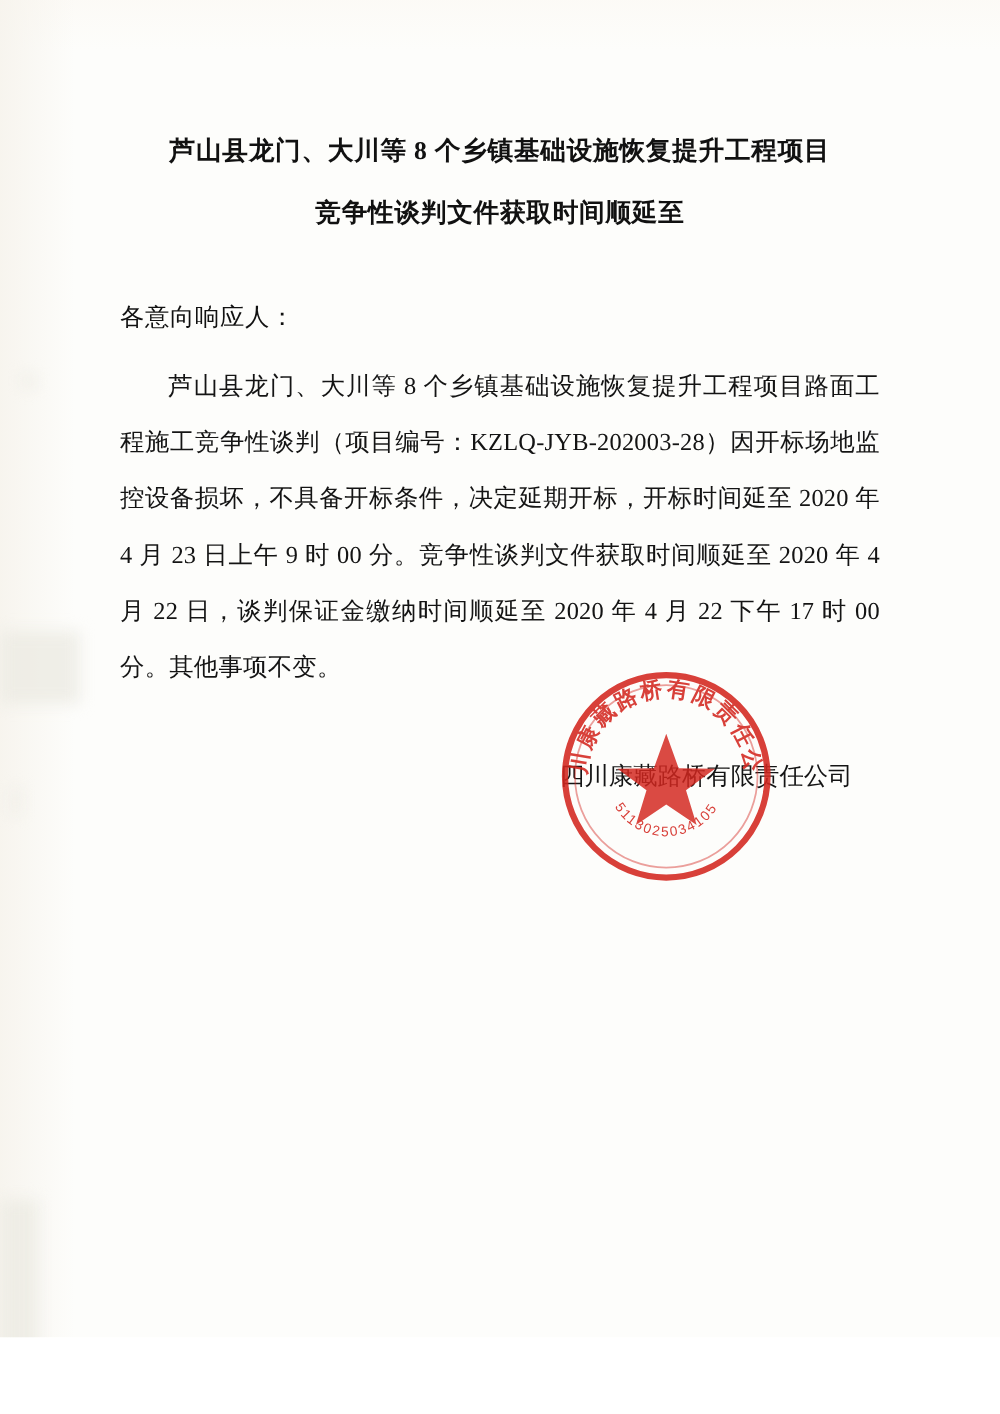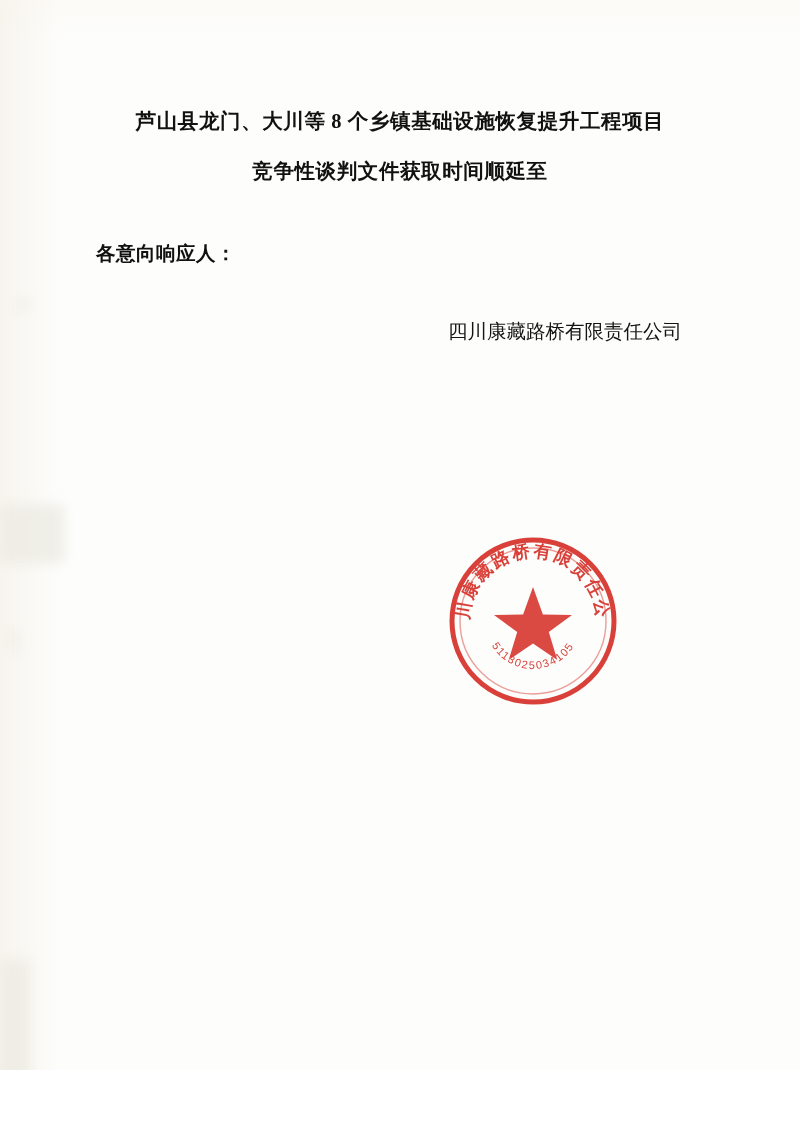--- a/index.html
+++ b/index.html
@@ -42,21 +42,21 @@
   .title {
     text-align: center;
     font-weight: bold;
     font-size: 20.5px;
     line-height: 50px;
     letter-spacing: 0.6px;
     color: #111111;
   }
   .salutation {
     margin-top: 44px;
-    font-weight: bold;
+    font-weight: normal;
     font-size: 19.5px;
     letter-spacing: 0.5px;
     color: #111111;
   }
   .para {
     margin-top: 20px;
     font-size: 19.5px;
     line-height: 45px;
     text-align: justify;
     text-justify: inter-ideograph;
@@ -107,20 +107,21 @@
 
   <div class="doc-body">
 
     <div class="title">
       <div>芦山县龙门、大川等 8 个乡镇基础设施恢复提升工程项目</div>
       <div>竞争性谈判文件获取时间顺延至</div>
     </div>
 
     <div class="salutation">各意向响应人：</div>
 
+    <div class="para"><span class="indent"></span><span>芦山县龙门、大川等 8 个乡镇基础设施恢复提升工程项目路面工程施工竞争性谈判（项目编号：KZLQ-JYB-202003-28）因开标场地监控设备损坏，不具备开标条件，决定延期开标，开标时间延至 2020 年 4 月 23 日上午 9 时 00 分。竞争性谈判文件获取时间顺延至 2020 年 4 月 22 日，谈判保证金缴纳时间顺延至 2020 年 4 月 22 下午 17 时 00 分。其他事项不变。</span></div>
 
     <div class="signature-block">
       <span class="signature-line">四川康藏路桥有限责任公司</span>
     </div>
 
     <div class="bottom-space"></div>
   </div>
 
   <div class="seal">
     <svg viewBox="0 0 172 172" width="172" height="172" xmlns="http://www.w3.org/2000/svg">

